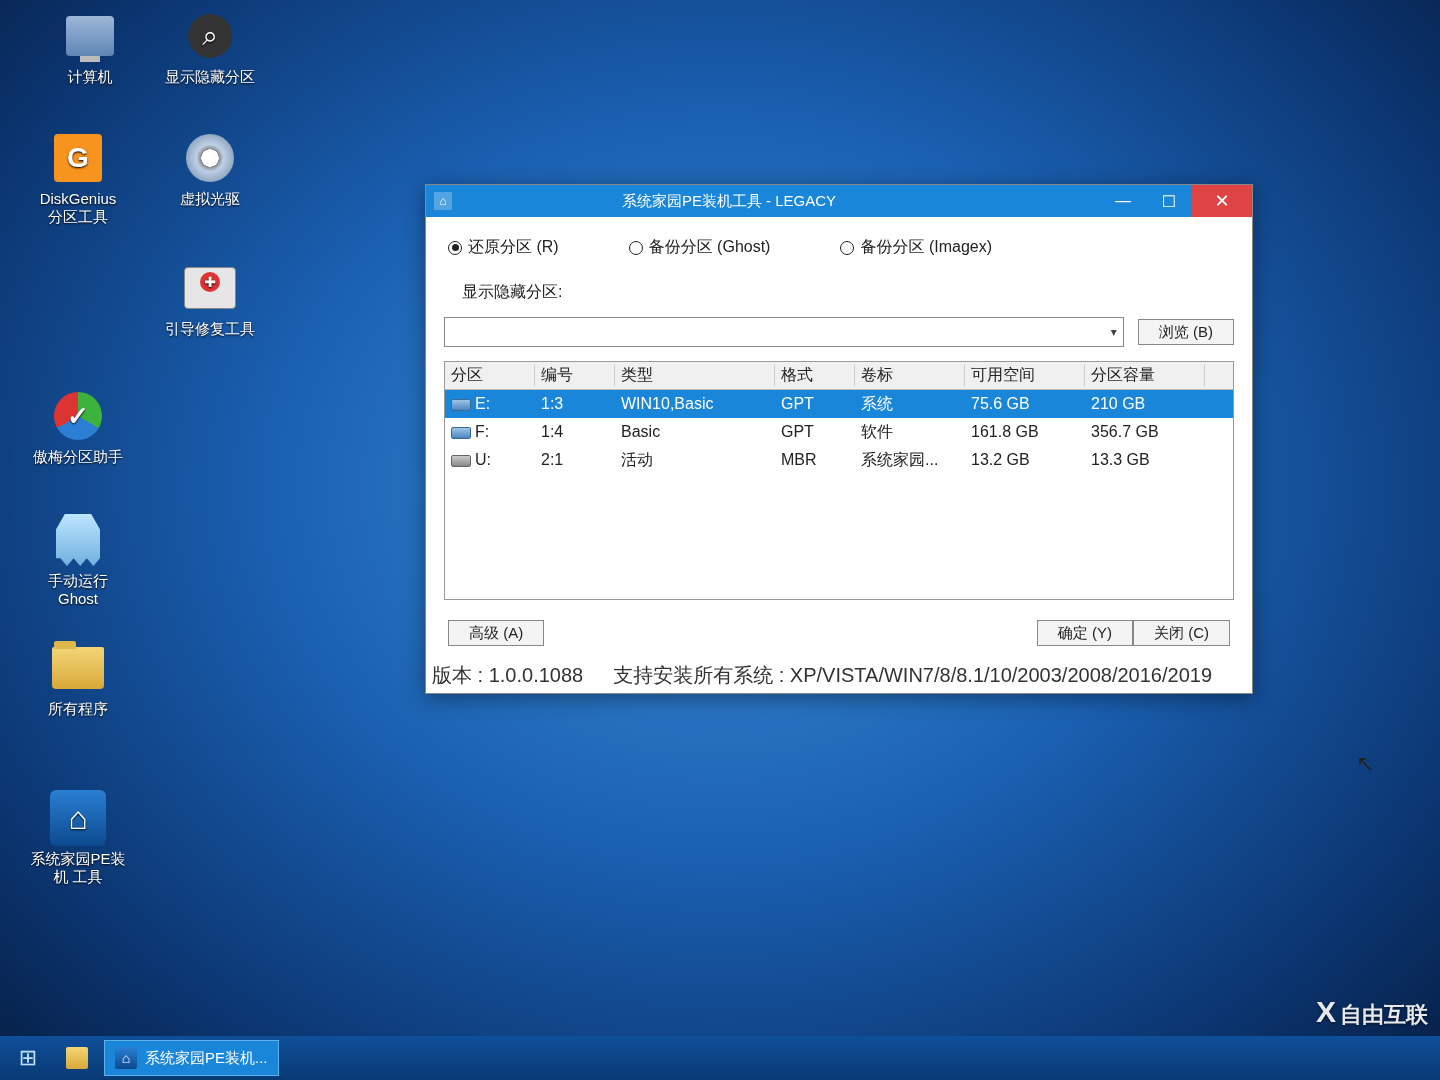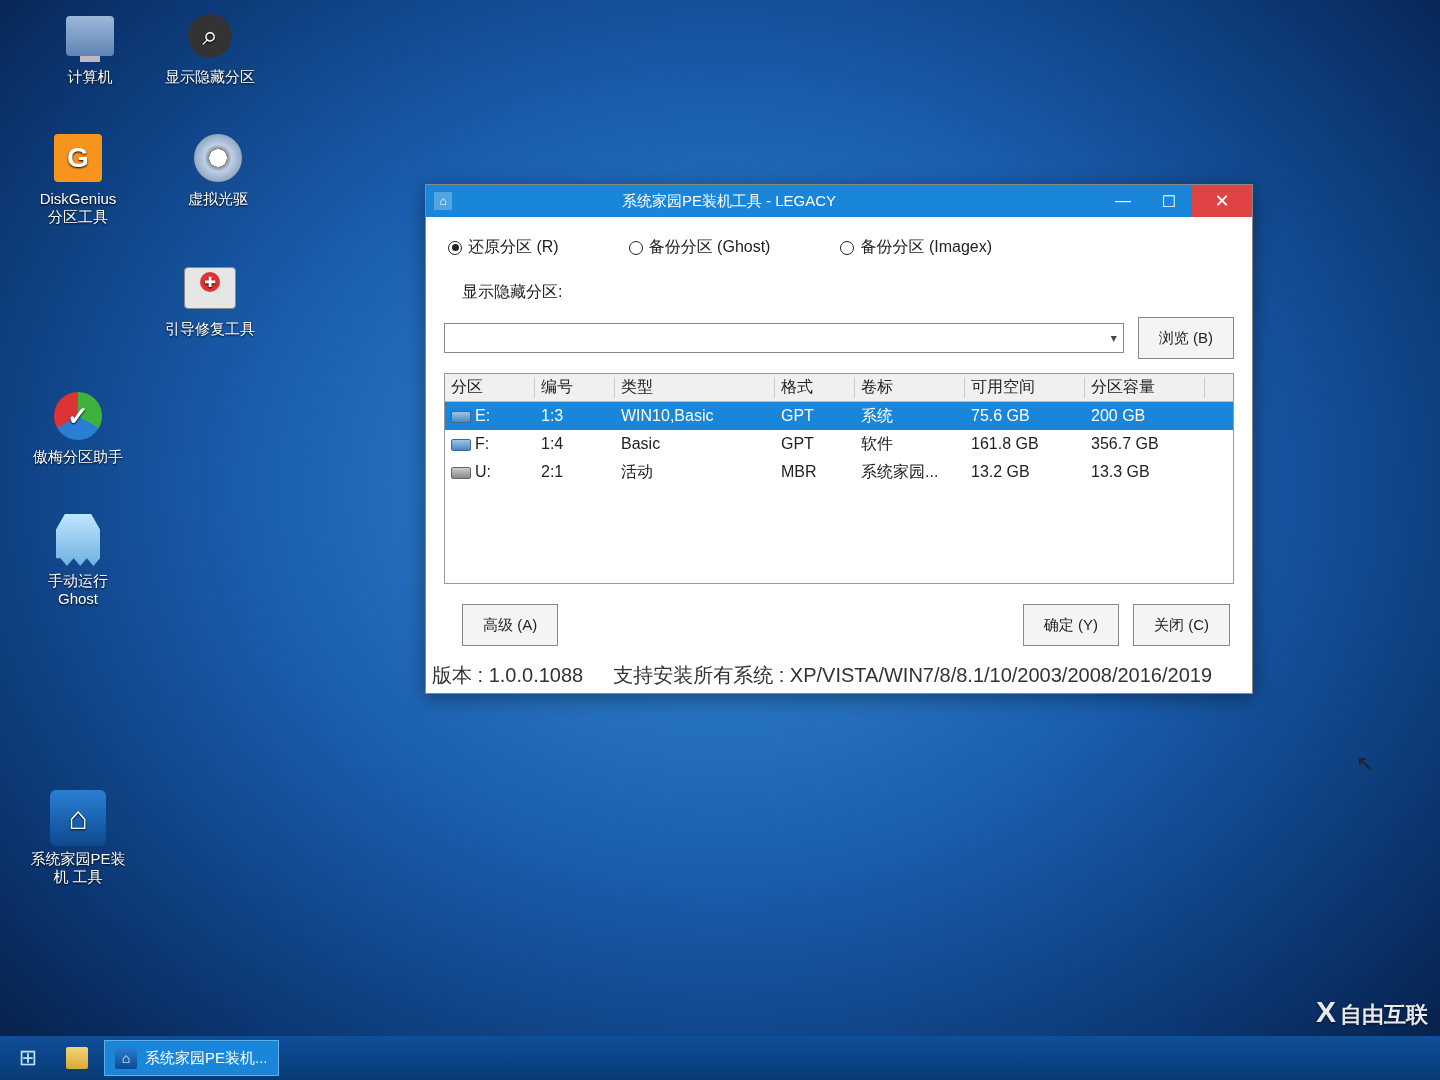--- a/index.html
+++ b/index.html
@@ -42,34 +42,34 @@
 .winbtn { width: 46px; display:flex; align-items:center; justify-content:center; font-size:16px; color:#fff; }
 .winbtn.close { background:#e04343; width:60px; font-size:18px;}
 .content { padding: 14px 18px 6px; display:flex; flex-direction:column; flex:1;gap:8px; }
 .radios { display:flex; gap:70px; padding: 6px 4px 16px; font-size:16px;}
 .radio { display:flex; align-items:center; gap:6px;}
 .radio .dot { width:14px; height:14px; border:1px solid #222; border-radius:50%; display:flex; align-items:center; justify-content:center;}
 .radio.checked .dot::after{content:"";width:7px;height:7px;background:#222;border-radius:50%;}
 .pathsel { display:flex; align-items:center; gap:14px;}
 .combo { flex:1; height:30px; border:1px solid #888; background:#fff; display:flex; align-items:center; padding:0 6px; position:relative;}
 .combo .chev { position:absolute; right:6px; font-size:12px; color:#444;}
-.btn { height:42px; padding:0 20px; border:1px solid #888; background:#f4f4f4; font-size:15px; display:flex; align-items:center; justify-content:center;}
+.btn { height:26px; padding:0 20px; border:1px solid #888; background:#f4f4f4; font-size:15px; display:flex; align-items:center; justify-content:center;}
 
 .tablewrap { margin-top:6px; border:1px solid #999; flex:1; overflow:hidden; background:#fff;}
 .thead, .trow { display:grid; grid-template-columns: 90px 80px 160px 80px 110px 120px 120px; align-items:center; height:28px; font-size:16px;}
 .thead { background:#f0f0f0; border-bottom:1px solid #bbb; font-weight:normal;}
 .thead > div { padding-left:6px; border-right:1px solid #ccc;}
 .trow > div { padding-left:6px; white-space:nowrap; overflow:hidden; text-overflow:ellipsis;}
 .trow.selected { background:#1a86d9; color:#fff;}
 .drive-ico { display:inline-block; width:20px; height:12px; background:linear-gradient(#9ec5e8,#4a87c0); border:1px solid #3a6a96; margin-right:4px; vertical-align:middle;border-radius:2px;}
 .drive-ico.usb { background:linear-gradient(#ccc,#888); border-color:#666;}
 
 .bottomrow { display:flex; align-items:center; padding:12px 4px 8px;}
 .bottomrow .spacer{flex:1;}
-.bottomrow .btn{margin-left:14px;}
+.bottomrow .btn{}
 .status { font-size:20px; color:#333; padding:2px 6px 4px; display:flex;}
 .status .ver{margin-right:30px;}
 .cursor-ptr { position:absolute; left:930px; top:566px; font-size:22px; color:#222; pointer-events:none;}
 
 .taskbar { position:absolute; left:0; bottom:0; width:100%; height:44px; background:linear-gradient(#0f4f99,#083a75); display:flex; align-items:center; padding:0 6px; gap:6px;}
 .start { width:44px; height:38px; display:flex; align-items:center; justify-content:center; font-size:22px; color:#bfe0ff;}
 .tbitem { height:36px; padding:0 10px; display:flex; align-items:center; gap:8px; color:#fff; font-size:15px;}
 .tbitem.active { background:#1a86d9; border:1px solid #5fb0e8;}
 .tbitem .mini{width:22px;height:22px;background:linear-gradient(#f3d678,#d9a838);border-radius:2px;}
 .tbitem .mini.house{background:linear-gradient(#2a7fd4,#0d4a8e);display:flex;align-items:center;justify-content:center;font-size:14px;}
@@ -92,21 +92,21 @@
       </div>
       <div class="label">显示隐藏分区</div>
     </div>
   <div class="dicon" style="left:18px;top:130px">
       <div class="glyph">
         <div class="ico-dg">G</div>
       </div>
       <div class="label" style="white-space:pre">DiskGenius
 分区工具</div>
     </div>
-  <div class="dicon" style="left:158px;top:130px">
+  <div class="dicon" style="left:150px;top:130px">
       <div class="glyph">
         <div class="ico-cd"></div>
       </div>
       <div class="label">虚拟光驱</div>
     </div>
   <div class="dicon" style="left:150px;top:260px">
       <div class="glyph">
         <div class="ico-toolbox"></div>
       </div>
       <div class="label">引导修复工具</div>
@@ -116,20 +116,26 @@
         <div class="ico-aomei"></div>
       </div>
       <div class="label">傲梅分区助手</div>
     </div>
   <div class="dicon" style="left:18px;top:512px">
       <div class="glyph">
         <div class="ico-ghost"></div>
       </div>
       <div class="label" style="white-space:pre">手动运行
 Ghost</div>
+    </div>
+  <div class="dicon" style="left:18px;top:640px">
+      <div class="glyph">
+        <div class="ico-folder"></div>
+      </div>
+      <div class="label">所有程序</div>
     </div>
   <div class="dicon" style="left:18px;top:790px">
       <div class="glyph">
         <div class="ico-house">⌂</div>
       </div>
       <div class="label" style="white-space:pre">系统家园PE装
 机 工具</div>
     </div>
 </div>
 
@@ -177,21 +183,21 @@
         <div>分区容量</div>
       </div>
       <div id="tbody">
           <div class="trow selected">
             <div><span class="drive-ico"></span>E:</div>
             <div>1:3</div>
             <div>WIN10,Basic</div>
             <div>GPT</div>
             <div>系统</div>
             <div>75.6 GB</div>
-            <div>200 GB</div>
+            <div>210 GB</div>
           </div>
           <div class="trow">
             <div><span class="drive-ico"></span>F:</div>
             <div>1:4</div>
             <div>Basic</div>
             <div>GPT</div>
             <div>软件</div>
             <div>161.8 GB</div>
             <div>356.7 GB</div>
           </div>

